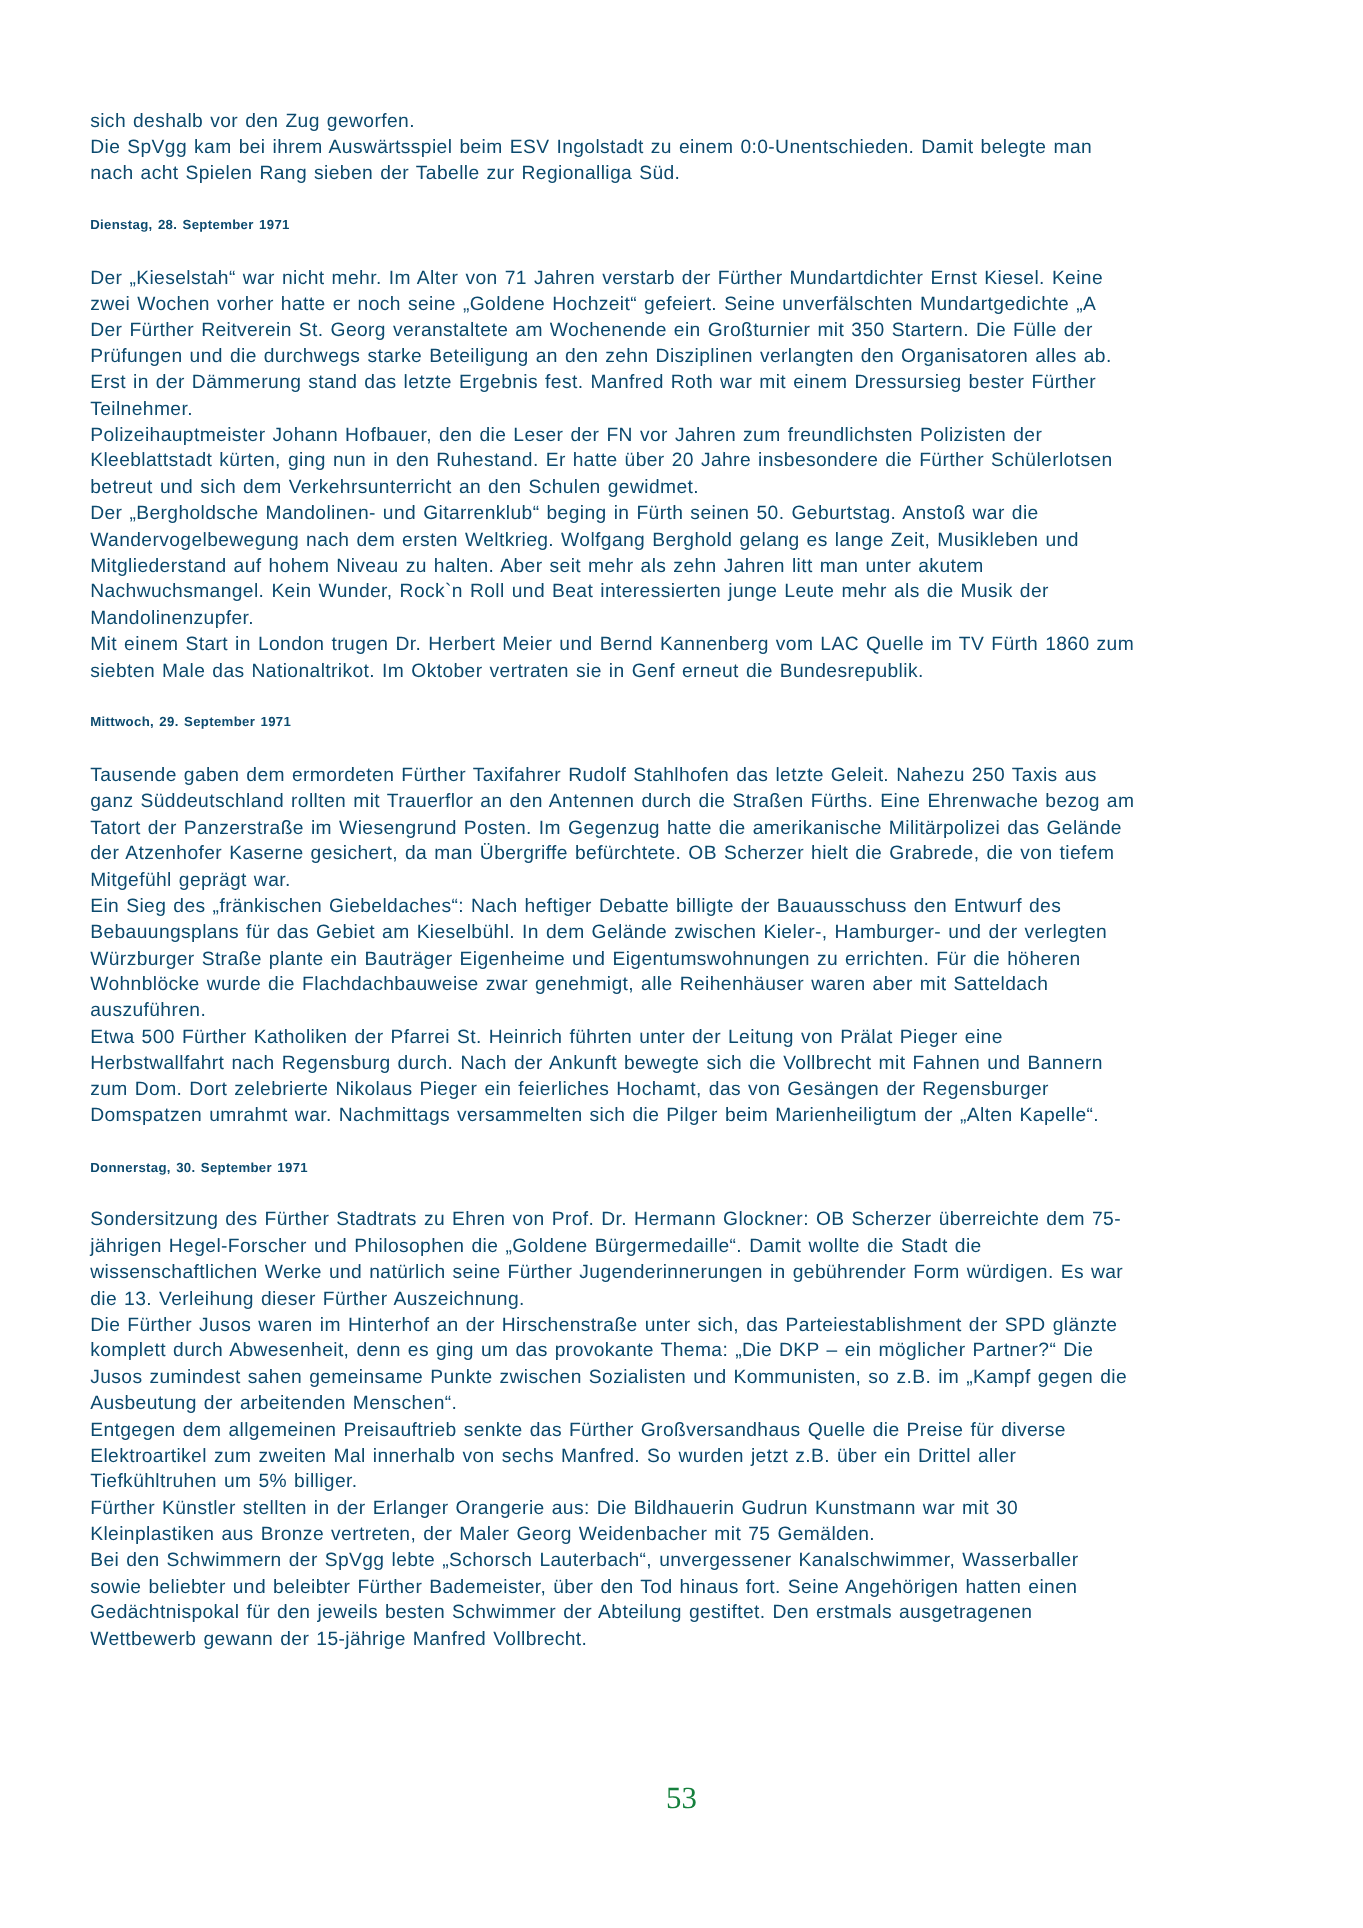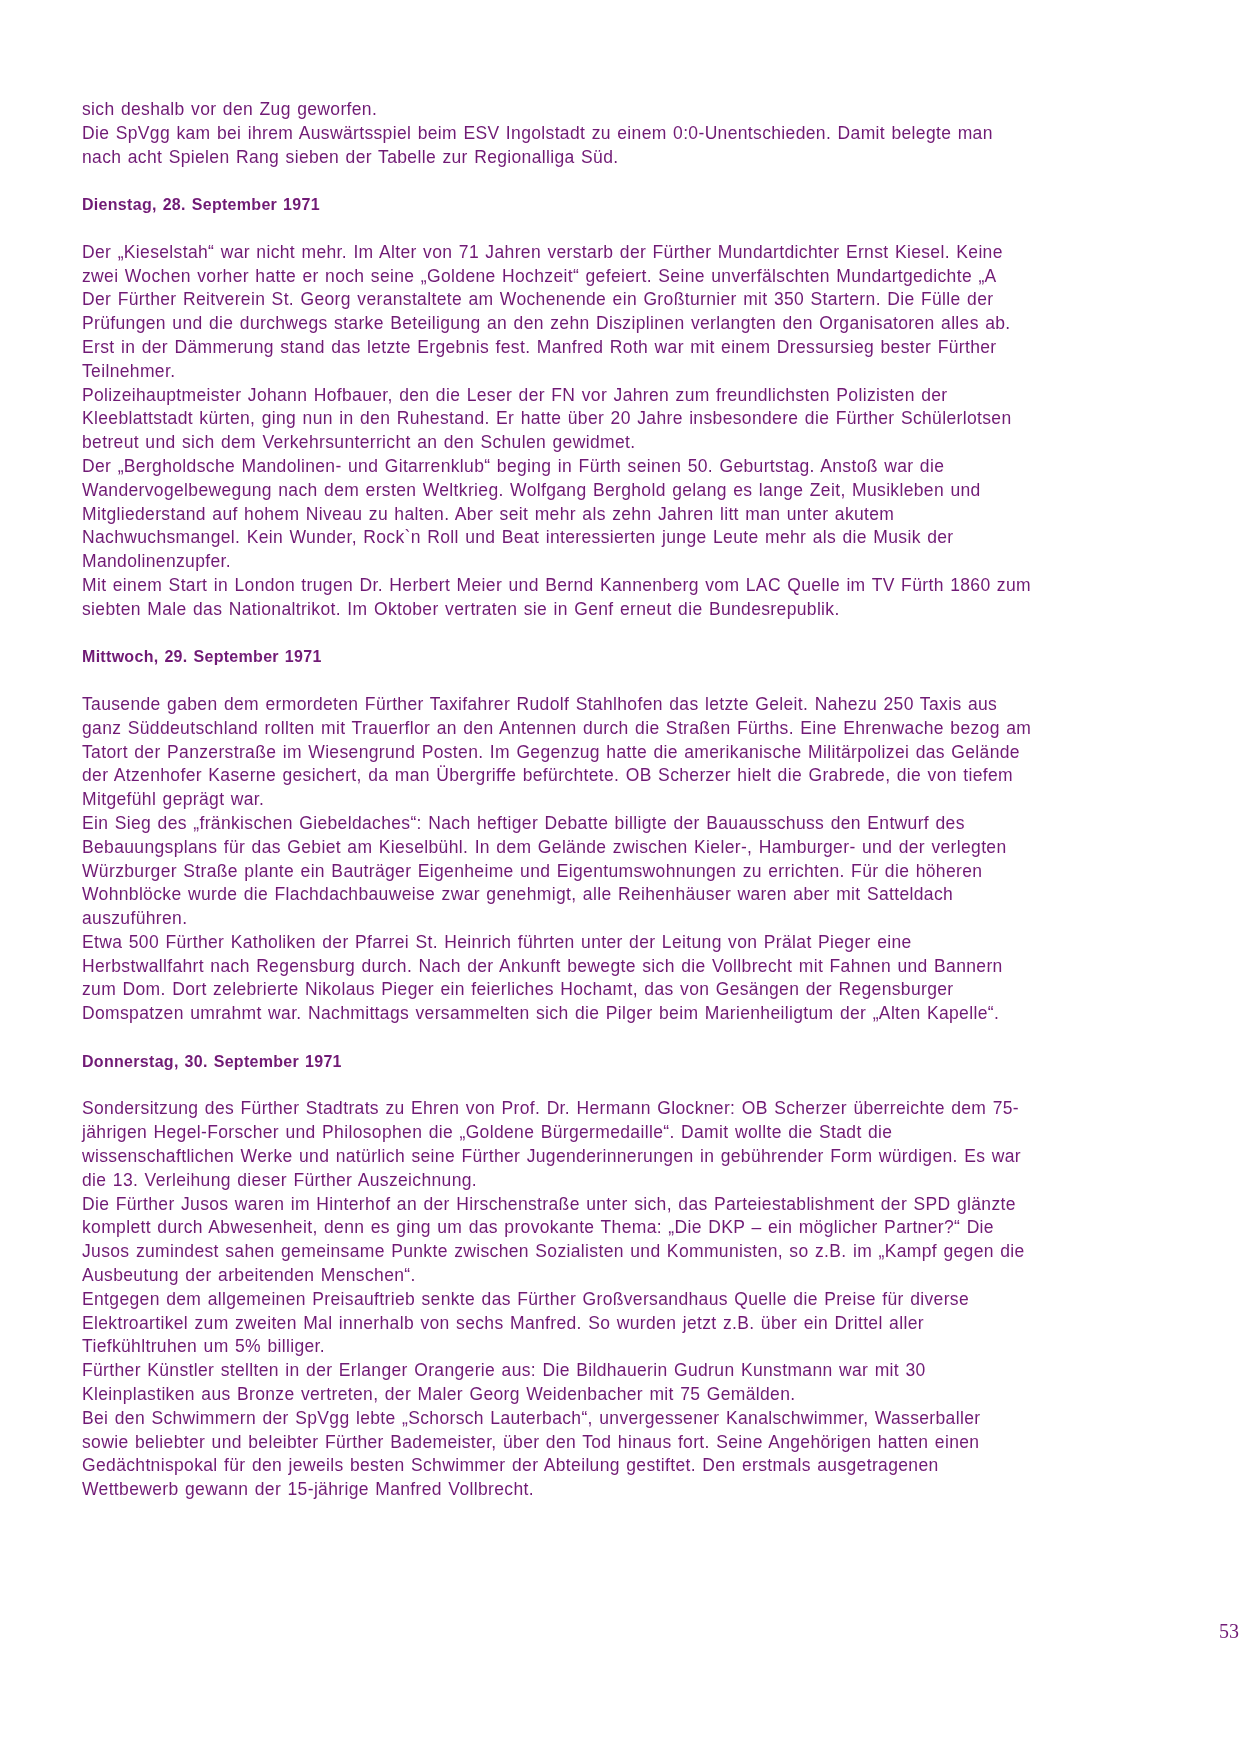--- a/index.html
+++ b/index.html
@@ -18,40 +18,40 @@
   .text-column {
     position: absolute;
     left: 82px;
     top: 98px;
     width: 1090px;
     font-family: "Liberation Sans", "DejaVu Sans", sans-serif;
     font-size: 17.5px;
     line-height: 23.8px;
     letter-spacing: 0.35px;
     word-spacing: 1.2px;
-    color: #701a75;
+    color: #0c4a6e;
   }
   .paragraph { margin: 0; }
   .line { white-space: pre; }
   .heading {
     font-weight: bold;
-    font-size: 16px;
+    font-size: 12px;
     margin: 23.8px 0;
     white-space: pre;
     letter-spacing: 0.3px;
   }
   .page-number {
     position: absolute;
     top: 1620px;
     left: 0;
     width: 100%;
-    text-align: right;
+    text-align: center;
     font-family: "Liberation Serif", "DejaVu Serif", serif;
-    font-size: 20px;
-    color: #701a75;
+    font-size: 28px;
+    color: #15803d;
   }
 </style>
 </head>
 <body>
 
 <div class="page">
   <div class="text-column">
       <div class="paragraph">
         <div class="line">sich deshalb vor den Zug geworfen.</div>
         <div class="line">Die SpVgg kam bei ihrem Auswärtsspiel beim ESV Ingolstadt zu einem 0:0-Unentschieden. Damit belegte man</div>

